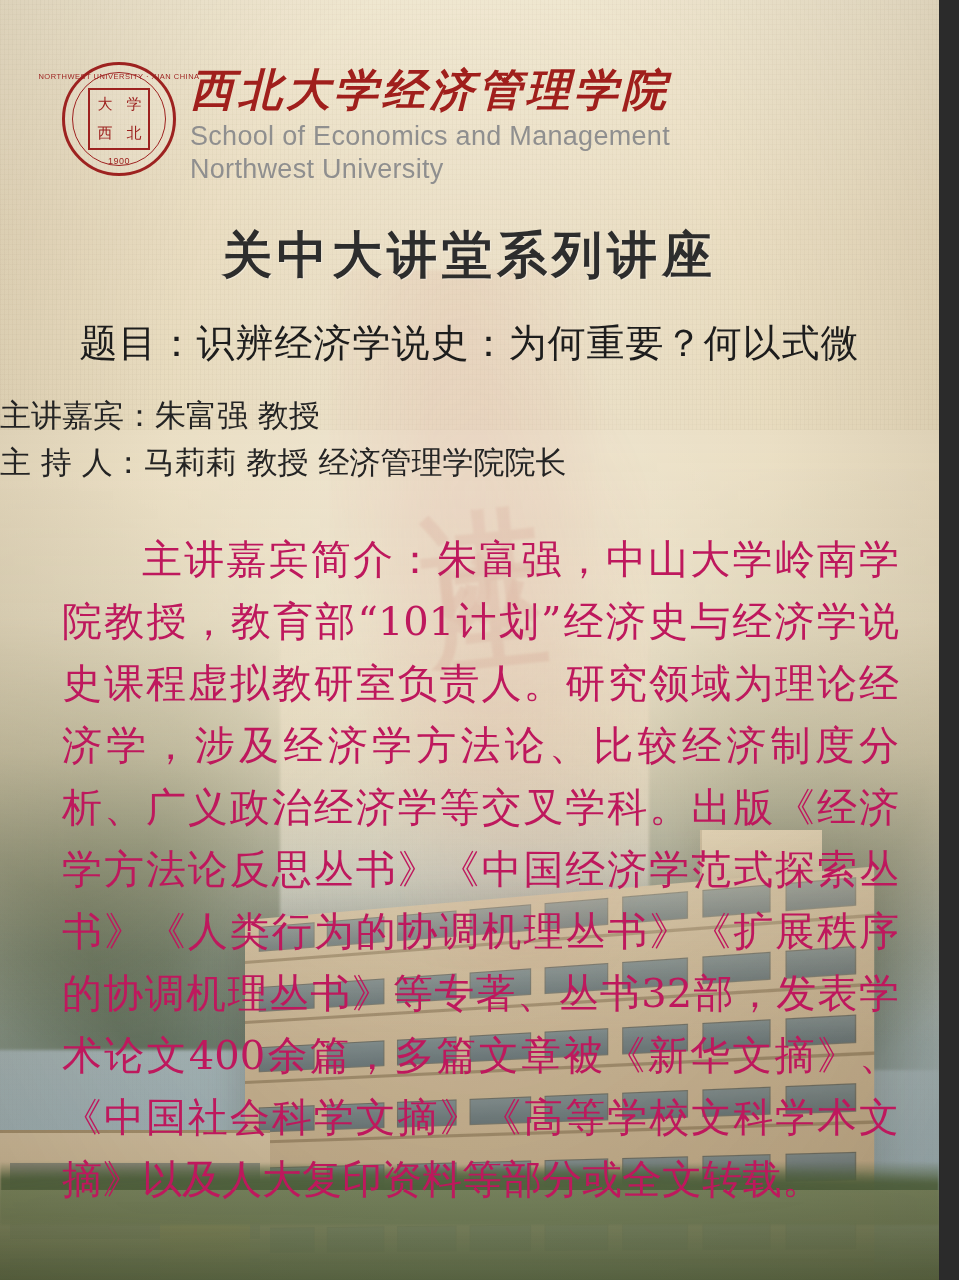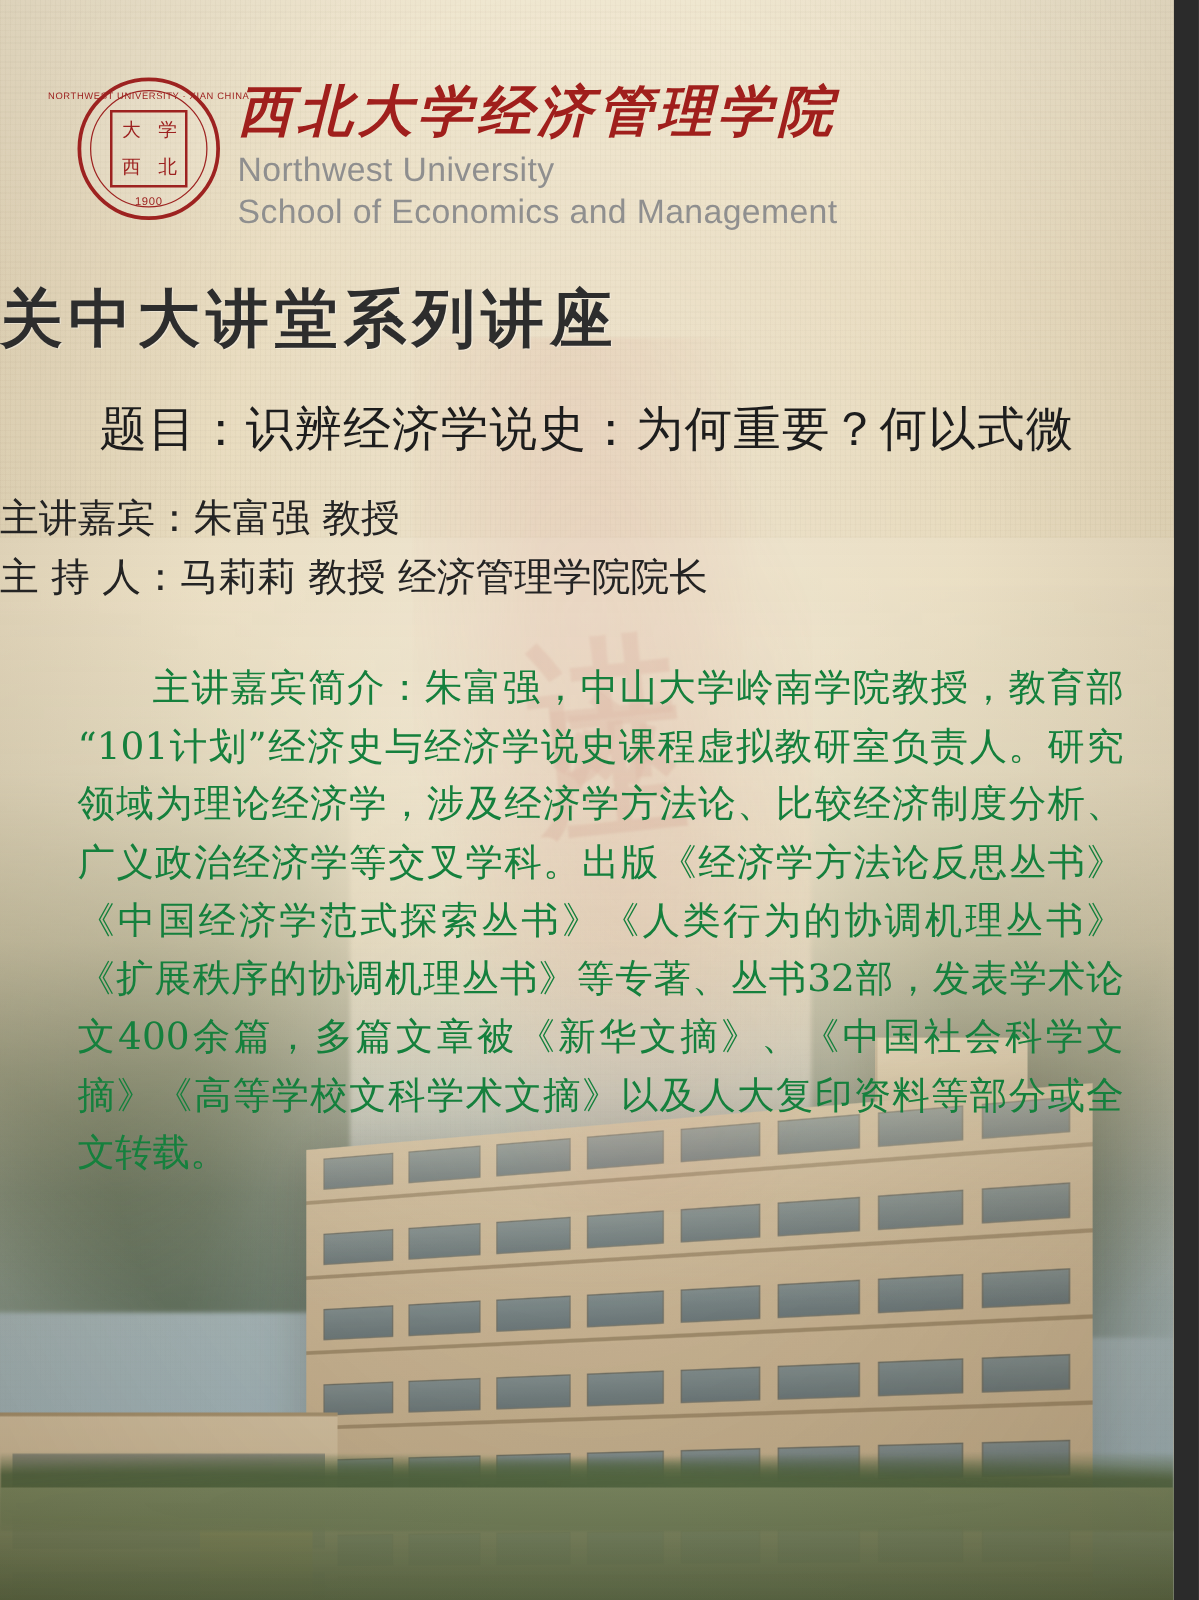--- a/index.html
+++ b/index.html
@@ -290,20 +290,21 @@
     color: #8f8f8f;
     line-height: 1.22;
     letter-spacing: .3px;
   }
 
   
   .series-title {
     position: absolute;
     top: 222px;
     left: 0; right: 0;
+    text-align: center;
     font-family: "DejaVu Serif", serif;
     font-weight: bold;
     font-size: 50px;
     letter-spacing: 5px;
     color: #2d2d2d;
     text-shadow: 1px 1px 0 rgba(255,255,255,0.35);
   }
 
   .talk-title {
     position: absolute;
@@ -327,23 +328,23 @@
     color: #242424;
     line-height: 1.52;
   }
 
   .bio {
     position: absolute;
     top: 528px;
     left: 62px;
     right: 40px;
     font-family: "DejaVu Serif", serif;
-    font-size: 30px;
+    font-size: 40px;
     line-height: 1.55;
-    color: #15803d;
+    color: #be185d;
     text-align: justify;
     text-indent: 2em;
   }
 
   .details {
     position: absolute;
     top: 962px;
     left: 170px;
     font-family: "DejaVu Serif", serif;
     font-size: 31px;
@@ -461,22 +462,22 @@
         <div class="inner-mark">
           <div>大</div>
             <div>学</div>
             <div>西</div>
             <div>北</div>
         </div>
       </div>
       <div class="brand">
         <div class="brand-cn">西北大学经济管理学院</div>
         <div class="brand-en">
+          <div>School of Economics and Management</div>
           <div>Northwest University</div>
-          <div>School of Economics and Management</div>
         </div>
       </div>
     </div>
 
     <div class="series-title">关中大讲堂系列讲座</div>
 
     <div class="talk-title">题目：识辨经济学说史：为何重要？何以式微</div>
 
     <div class="speaker-lines">
       <div>主讲嘉宾：朱富强 教授</div>

